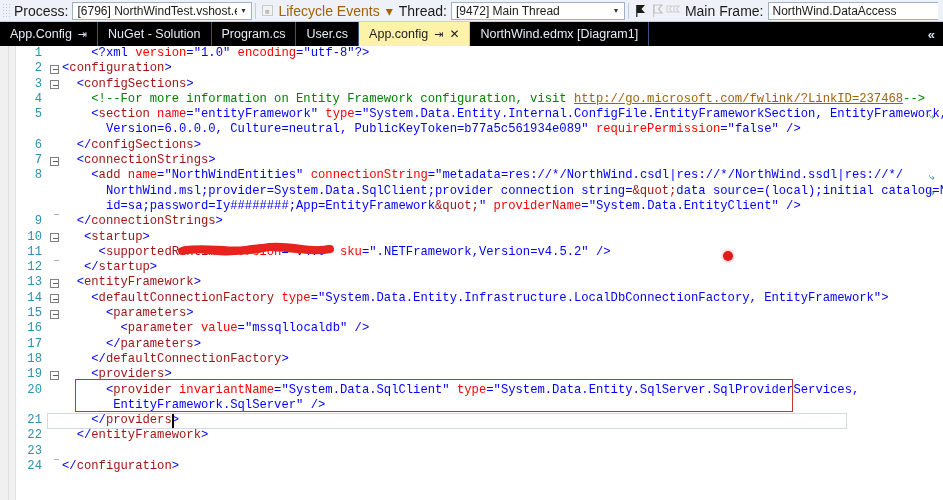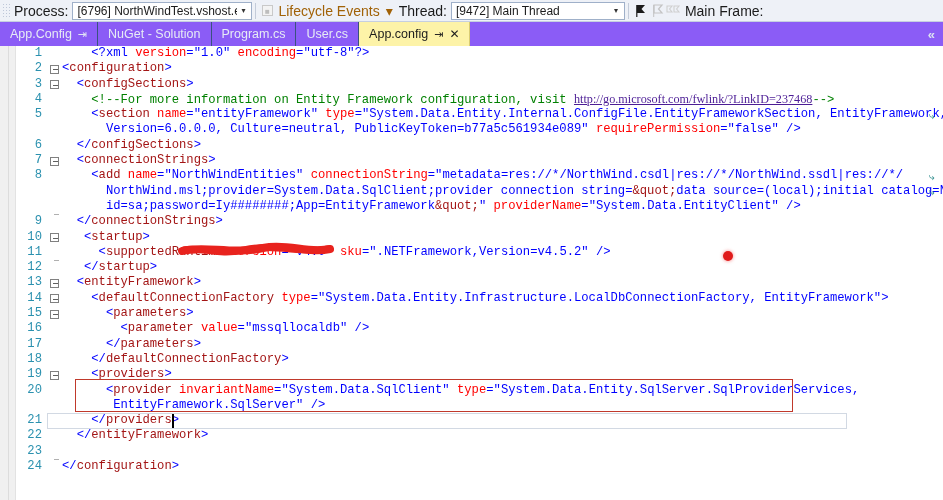--- a/index.html
+++ b/index.html
@@ -35,21 +35,21 @@
   }
   .tb-combo .cval { overflow: hidden; text-overflow: clip; white-space: nowrap; }
   .tb-combo .caret { margin-left: auto; padding: 0 4px; color: #333; font-size: 8px; }
   .tb-sep { width: 1px; height: 16px; background: #c3cbd9; margin: 0 3px; }
   .tb-icon { width: 17px; height: 18px; display: flex; align-items: center; justify-content: center; }
   .tb-icon svg { display: block; }
 
   
   .tabstrip {
     position: absolute; left: 0; top: 22px; width: 943px; height: 24px;
-    background: #8b5cf6;
+    background: #000000;
     display: flex; align-items: stretch;
     font-size: 12.5px;
     overflow: hidden;
   }
   .tab {
     display: flex; align-items: center; gap: 6px;
     padding: 0 10px; color: #e6ebf5; white-space: nowrap;
     border-right: 1px solid #3a527f;
   }
   .tab.active { background: #fdf3a8; color: #1c1c1c; border-right: 1px solid #d9cc73; }
@@ -106,21 +106,21 @@
   .ctext { flex: 1; }
 
   
   .t-punct { color: #0000ff; }
   .t-tag   { color: #a31515; }
   .t-attr  { color: #ff0000; }
   .t-str   { color: #0000ff; }
   .t-com   { color: #008000; }
   .t-txt   { color: #000000; }
   .t-ent   { color: #a31515; }
-  .t-link  { color: #4c1d95; text-decoration: underline; font-family: Liberation Serif, serif; }
+  .t-link  { color: #a16207; text-decoration: underline; }
 
   
   .anno-dot {
     position: absolute; border-radius: 50%;
     background: #e01b1b; box-shadow: 0 0 3px 1px rgba(240,60,60,.35);
   }
   .anno-box {
     position: absolute; border: 1.4px solid #c0392b; background: transparent;
   }
   .anno-scribble { position: absolute; }
@@ -169,20 +169,23 @@
           <rect x="2.2" y="1" width="1" height="12" fill="#c3c3c3"></rect>
         </svg>
     </div>
     <div class="tb-icon">
       <svg width="16" height="13" viewBox="0 0 16 13">
           <path d="M1 2 L6 2 L3.6 5 L6 8 L1 8 Z" fill="none" stroke="#cfcfcf" stroke-width="1.1"></path>
           <path d="M8 2 L13 2 L10.6 5 L13 8 L8 8 Z" fill="none" stroke="#cfcfcf" stroke-width="1.1"></path>
         </svg>
     </div>
     <span class="tb-label">Main Frame:</span>
+    <div class="tb-combo" style="width:170px;border-right:none">
+      <span class="cval">NorthWind.DataAccess</span>
+    </div>
   </div>
 
   <div class="tabstrip">
     <div class="tab">
       <span>App.Config</span>
       <span class="pin">⇥</span>
     </div>
     <div class="tab">
       <span>NuGet - Solution</span>
     </div>
@@ -190,20 +193,23 @@
       <span>Program.cs</span>
     </div>
     <div class="tab">
       <span>User.cs</span>
     </div>
     <div class="tab active">
       <span>App.config</span>
       <span class="pin">⇥</span>
       <span class="xclose">✕</span>
     </div>
+    <div class="tab">
+      <span>NorthWind.edmx [Diagram1]</span>
+    </div>
     <div class="tab-overflow">«</div>
   </div>
 
   <div class="editor">
     <div class="indicator-margin">
       <div class="vline"></div>
     </div>
     <div class="code-area" id="code-area"><div class="crow"><span class="lnum">1</span><span class="fold"></span><span class="ctext"><span class="t-txt">    </span><span class="t-punct">&lt;?xml </span><span class="t-attr">version</span><span class="t-punct">=</span><span class="t-str">"1.0"</span><span class="t-txt"> </span><span class="t-attr">encoding</span><span class="t-punct">=</span><span class="t-str">"utf-8"</span><span class="t-punct">?&gt;</span></span></div><div class="crow"><span class="lnum">2</span><span class="fold"><span class="box"></span><span class="stem half-bot"></span></span><span class="ctext"><span class="t-punct">&lt;</span><span class="t-tag">configuration</span><span class="t-punct">&gt;</span></span></div><div class="crow"><span class="lnum">3</span><span class="fold"><span class="box"></span><span class="stem half-bot"></span></span><span class="ctext"><span class="t-punct">  &lt;</span><span class="t-tag">configSections</span><span class="t-punct">&gt;</span></span></div><div class="crow"><span class="lnum">4</span><span class="fold"><span class="stem"></span></span><span class="ctext"><span class="t-com">    &lt;!--For more information on Entity Framework configuration, visit </span><span class="t-link">http://go.microsoft.com/fwlink/?LinkID=237468</span><span class="t-com">--&gt;</span></span></div><div class="crow"><span class="lnum">5</span><span class="fold"><span class="stem"></span></span><span class="ctext"><span class="t-punct">    &lt;</span><span class="t-tag">section </span><span class="t-attr">name</span><span class="t-punct">=</span><span class="t-str">"entityFramework"</span><span class="t-txt"> </span><span class="t-attr">type</span><span class="t-punct">=</span><span class="t-str">"System.Data.Entity.Internal.ConfigFile.EntityFrameworkSection, EntityFramework,</span></span></div><div class="crow"><span class="lnum"></span><span class="fold"><span class="stem"></span></span><span class="ctext"><span class="t-str">      Version=6.0.0.0, Culture=neutral, PublicKeyToken=b77a5c561934e089"</span><span class="t-txt"> </span><span class="t-attr">requirePermission</span><span class="t-punct">=</span><span class="t-str">"false"</span><span class="t-punct"> /&gt;</span></span></div><div class="crow"><span class="lnum">6</span><span class="fold"><span class="stem"></span></span><span class="ctext"><span class="t-punct">  &lt;/</span><span class="t-tag">configSections</span><span class="t-punct">&gt;</span></span></div><div class="crow"><span class="lnum">7</span><span class="fold"><span class="box"></span><span class="stem half-bot"></span></span><span class="ctext"><span class="t-punct">  &lt;</span><span class="t-tag">connectionStrings</span><span class="t-punct">&gt;</span></span></div><div class="crow"><span class="lnum">8</span><span class="fold"><span class="stem"></span></span><span class="ctext"><span class="t-punct">    &lt;</span><span class="t-tag">add </span><span class="t-attr">name</span><span class="t-punct">=</span><span class="t-str">"NorthWindEntities"</span><span class="t-txt"> </span><span class="t-attr">connectionString</span><span class="t-punct">=</span><span class="t-str">"metadata=res://*/NorthWind.csdl|res://*/NorthWind.ssdl|res://*/</span></span></div><div class="crow"><span class="lnum"></span><span class="fold"><span class="stem"></span></span><span class="ctext"><span class="t-str">      NorthWind.msl;provider=System.Data.SqlClient;provider connection string=</span><span class="t-ent">&amp;quot;</span><span class="t-str">data source=(local);initial catalog=NorthWind;user</span></span></div><div class="crow"><span class="lnum"></span><span class="fold"><span class="stem"></span></span><span class="ctext"><span class="t-str">      id=sa;password=Iy########;App=EntityFramework</span><span class="t-ent">&amp;quot;</span><span class="t-str">"</span><span class="t-txt"> </span><span class="t-attr">providerName</span><span class="t-punct">=</span><span class="t-str">"System.Data.EntityClient"</span><span class="t-punct"> /&gt;</span></span></div><div class="crow"><span class="lnum">9</span><span class="fold"><span class="stem half-top"></span><span class="tick"></span></span><span class="ctext"><span class="t-punct">  &lt;/</span><span class="t-tag">connectionStrings</span><span class="t-punct">&gt;</span></span></div><div class="crow"><span class="lnum">10</span><span class="fold"><span class="box"></span><span class="stem half-bot"></span></span><span class="ctext"><span class="t-punct">   &lt;</span><span class="t-tag">startup</span><span class="t-punct">&gt;</span></span></div><div class="crow"><span class="lnum">11</span><span class="fold"><span class="stem"></span></span><span class="ctext"><span class="t-punct">     &lt;</span><span class="t-tag">supportedRuntime </span><span class="t-attr">version</span><span class="t-punct">=</span><span class="t-str">"v4.0"</span><span class="t-txt"> </span><span class="t-attr">sku</span><span class="t-punct">=</span><span class="t-str">".NETFramework,Version=v4.5.2"</span><span class="t-punct"> /&gt;</span></span></div><div class="crow"><span class="lnum">12</span><span class="fold"><span class="stem half-top"></span><span class="tick"></span></span><span class="ctext"><span class="t-punct">   &lt;/</span><span class="t-tag">startup</span><span class="t-punct">&gt;</span></span></div><div class="crow"><span class="lnum">13</span><span class="fold"><span class="box"></span><span class="stem half-bot"></span></span><span class="ctext"><span class="t-punct">  &lt;</span><span class="t-tag">entityFramework</span><span class="t-punct">&gt;</span></span></div><div class="crow"><span class="lnum">14</span><span class="fold"><span class="box"></span><span class="stem half-bot"></span></span><span class="ctext"><span class="t-punct">    &lt;</span><span class="t-tag">defaultConnectionFactory </span><span class="t-attr">type</span><span class="t-punct">=</span><span class="t-str">"System.Data.Entity.Infrastructure.LocalDbConnectionFactory, EntityFramework"</span><span class="t-punct">&gt;</span></span></div><div class="crow"><span class="lnum">15</span><span class="fold"><span class="box"></span><span class="stem half-bot"></span></span><span class="ctext"><span class="t-punct">      &lt;</span><span class="t-tag">parameters</span><span class="t-punct">&gt;</span></span></div><div class="crow"><span class="lnum">16</span><span class="fold"><span class="stem"></span></span><span class="ctext"><span class="t-punct">        &lt;</span><span class="t-tag">parameter </span><span class="t-attr">value</span><span class="t-punct">=</span><span class="t-str">"mssqllocaldb"</span><span class="t-punct"> /&gt;</span></span></div><div class="crow"><span class="lnum">17</span><span class="fold"><span class="stem"></span></span><span class="ctext"><span class="t-punct">      &lt;/</span><span class="t-tag">parameters</span><span class="t-punct">&gt;</span></span></div><div class="crow"><span class="lnum">18</span><span class="fold"><span class="stem"></span></span><span class="ctext"><span class="t-punct">    &lt;/</span><span class="t-tag">defaultConnectionFactory</span><span class="t-punct">&gt;</span></span></div><div class="crow"><span class="lnum">19</span><span class="fold"><span class="box"></span><span class="stem half-bot"></span></span><span class="ctext"><span class="t-punct">    &lt;</span><span class="t-tag">providers</span><span class="t-punct">&gt;</span></span></div><div class="crow"><span class="lnum">20</span><span class="fold"><span class="stem"></span></span><span class="ctext"><span class="t-punct">      &lt;</span><span class="t-tag">provider </span><span class="t-attr">invariantName</span><span class="t-punct">=</span><span class="t-str">"System.Data.SqlClient"</span><span class="t-txt"> </span><span class="t-attr">type</span><span class="t-punct">=</span><span class="t-str">"System.Data.Entity.SqlServer.SqlProviderServices,</span></span></div><div class="crow"><span class="lnum"></span><span class="fold"><span class="stem"></span></span><span class="ctext"><span class="t-str">       EntityFramework.SqlServer"</span><span class="t-punct"> /&gt;</span></span></div><div class="crow"><span class="lnum">21</span><span class="fold"><span class="stem half-top"></span><span class="tick"></span></span><span class="ctext"><span class="t-punct">    &lt;/</span><span class="t-tag">providers</span><span class="t-punct">&gt;</span></span></div><div class="crow"><span class="lnum">22</span><span class="fold"><span class="stem half-top"></span><span class="tick"></span></span><span class="ctext"><span class="t-punct">  &lt;/</span><span class="t-tag">entityFramework</span><span class="t-punct">&gt;</span></span></div><div class="crow"><span class="lnum">23</span><span class="fold"><span class="stem"></span></span><span class="ctext"><span class="t-txt"></span></span></div><div class="crow"><span class="lnum">24</span><span class="fold"><span class="stem half-top"></span><span class="tick"></span></span><span class="ctext"><span class="t-punct">&lt;/</span><span class="t-tag">configuration</span><span class="t-punct">&gt;</span></span></div></div>
 
     <svg class="anno-scribble" style="left:178px; top:192px; width:160px; height:22px;" viewBox="0 0 160 22">

